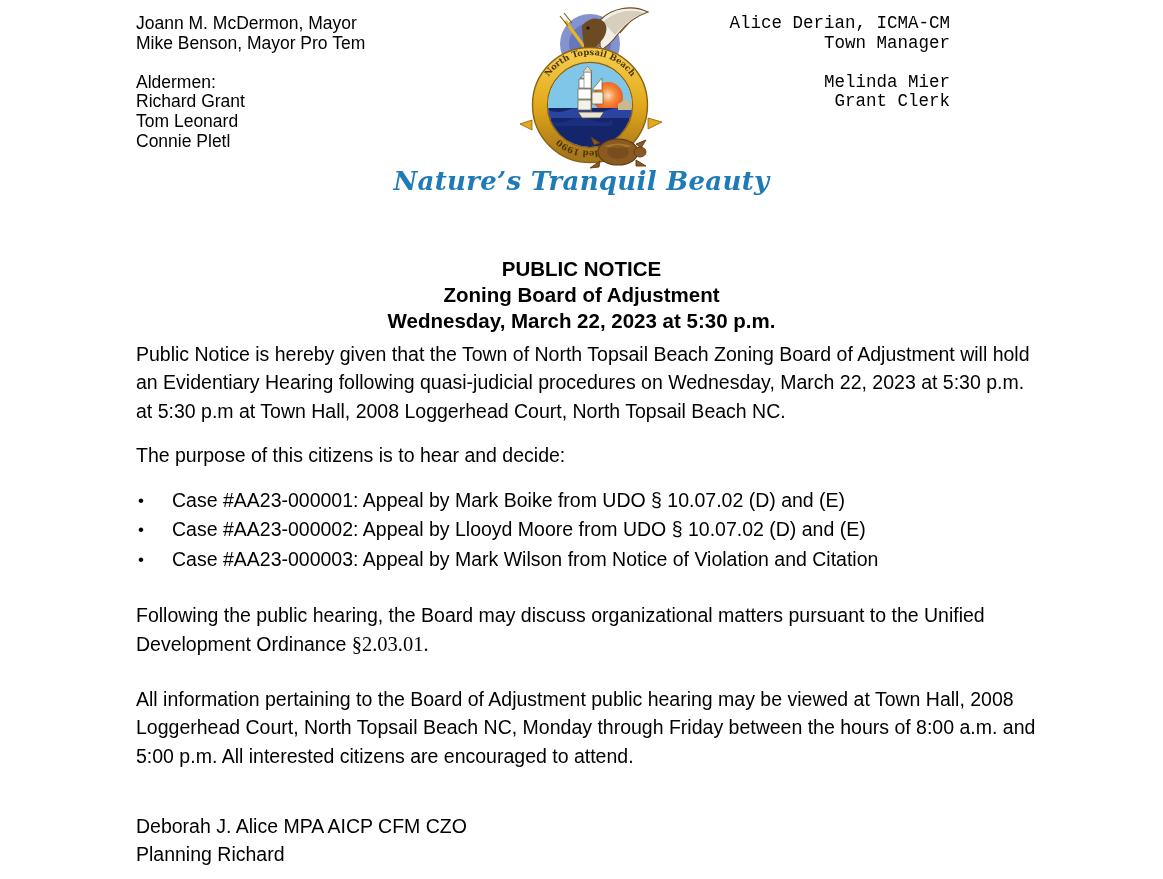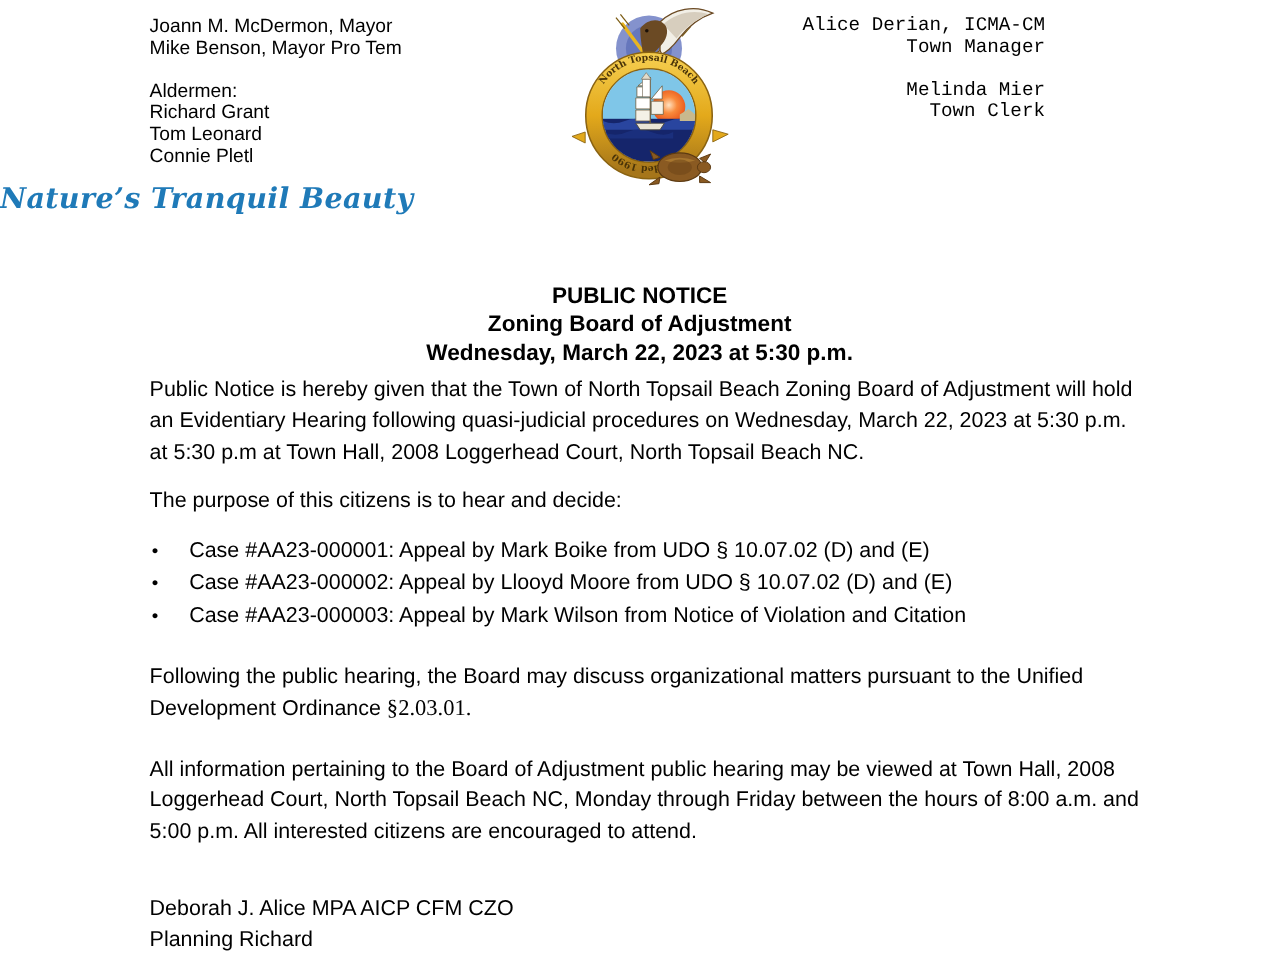--- a/index.html
+++ b/index.html
@@ -55,21 +55,21 @@
     width: 164px;
     height: 172px;
   }
   .seal-wrap svg { display: block; }
 
   .tagline {
     position: absolute;
     left: 0;
     top: 166px;
     width: 1163px;
-    text-align: left;
+    text-align: center;
     font-family: "DejaVu Serif", serif;
     font-style: italic;
     font-weight: bold;
     font-size: 26px;
     letter-spacing: 0.3px;
     color: #1F7AB8;
   }
 
   
   .title-block {
@@ -143,21 +143,21 @@
     <div>Richard Grant</div>
     <div>Tom Leonard</div>
     <div>Connie Pletl</div>
   </div>
 
   <div class="officials-right">
     <div>Alice Derian, ICMA-CM</div>
     <div>Town Manager</div>
     <div class="gap-row"></div>
     <div>Melinda Mier</div>
-    <div>Town Clerk</div>
+    <div>Grant Clerk</div>
   </div>
 
   <div class="seal-wrap">
     <svg width="164" height="172" viewBox="0 0 164 172">
       <defs>
         <radialGradient id="sunGrad" cx="50%" cy="45%" r="55%">
           <stop offset="0%" stop-color="#FFE2C0"></stop>
           <stop offset="45%" stop-color="#F98A3C"></stop>
           <stop offset="100%" stop-color="#E8551B"></stop>
         </radialGradient>

